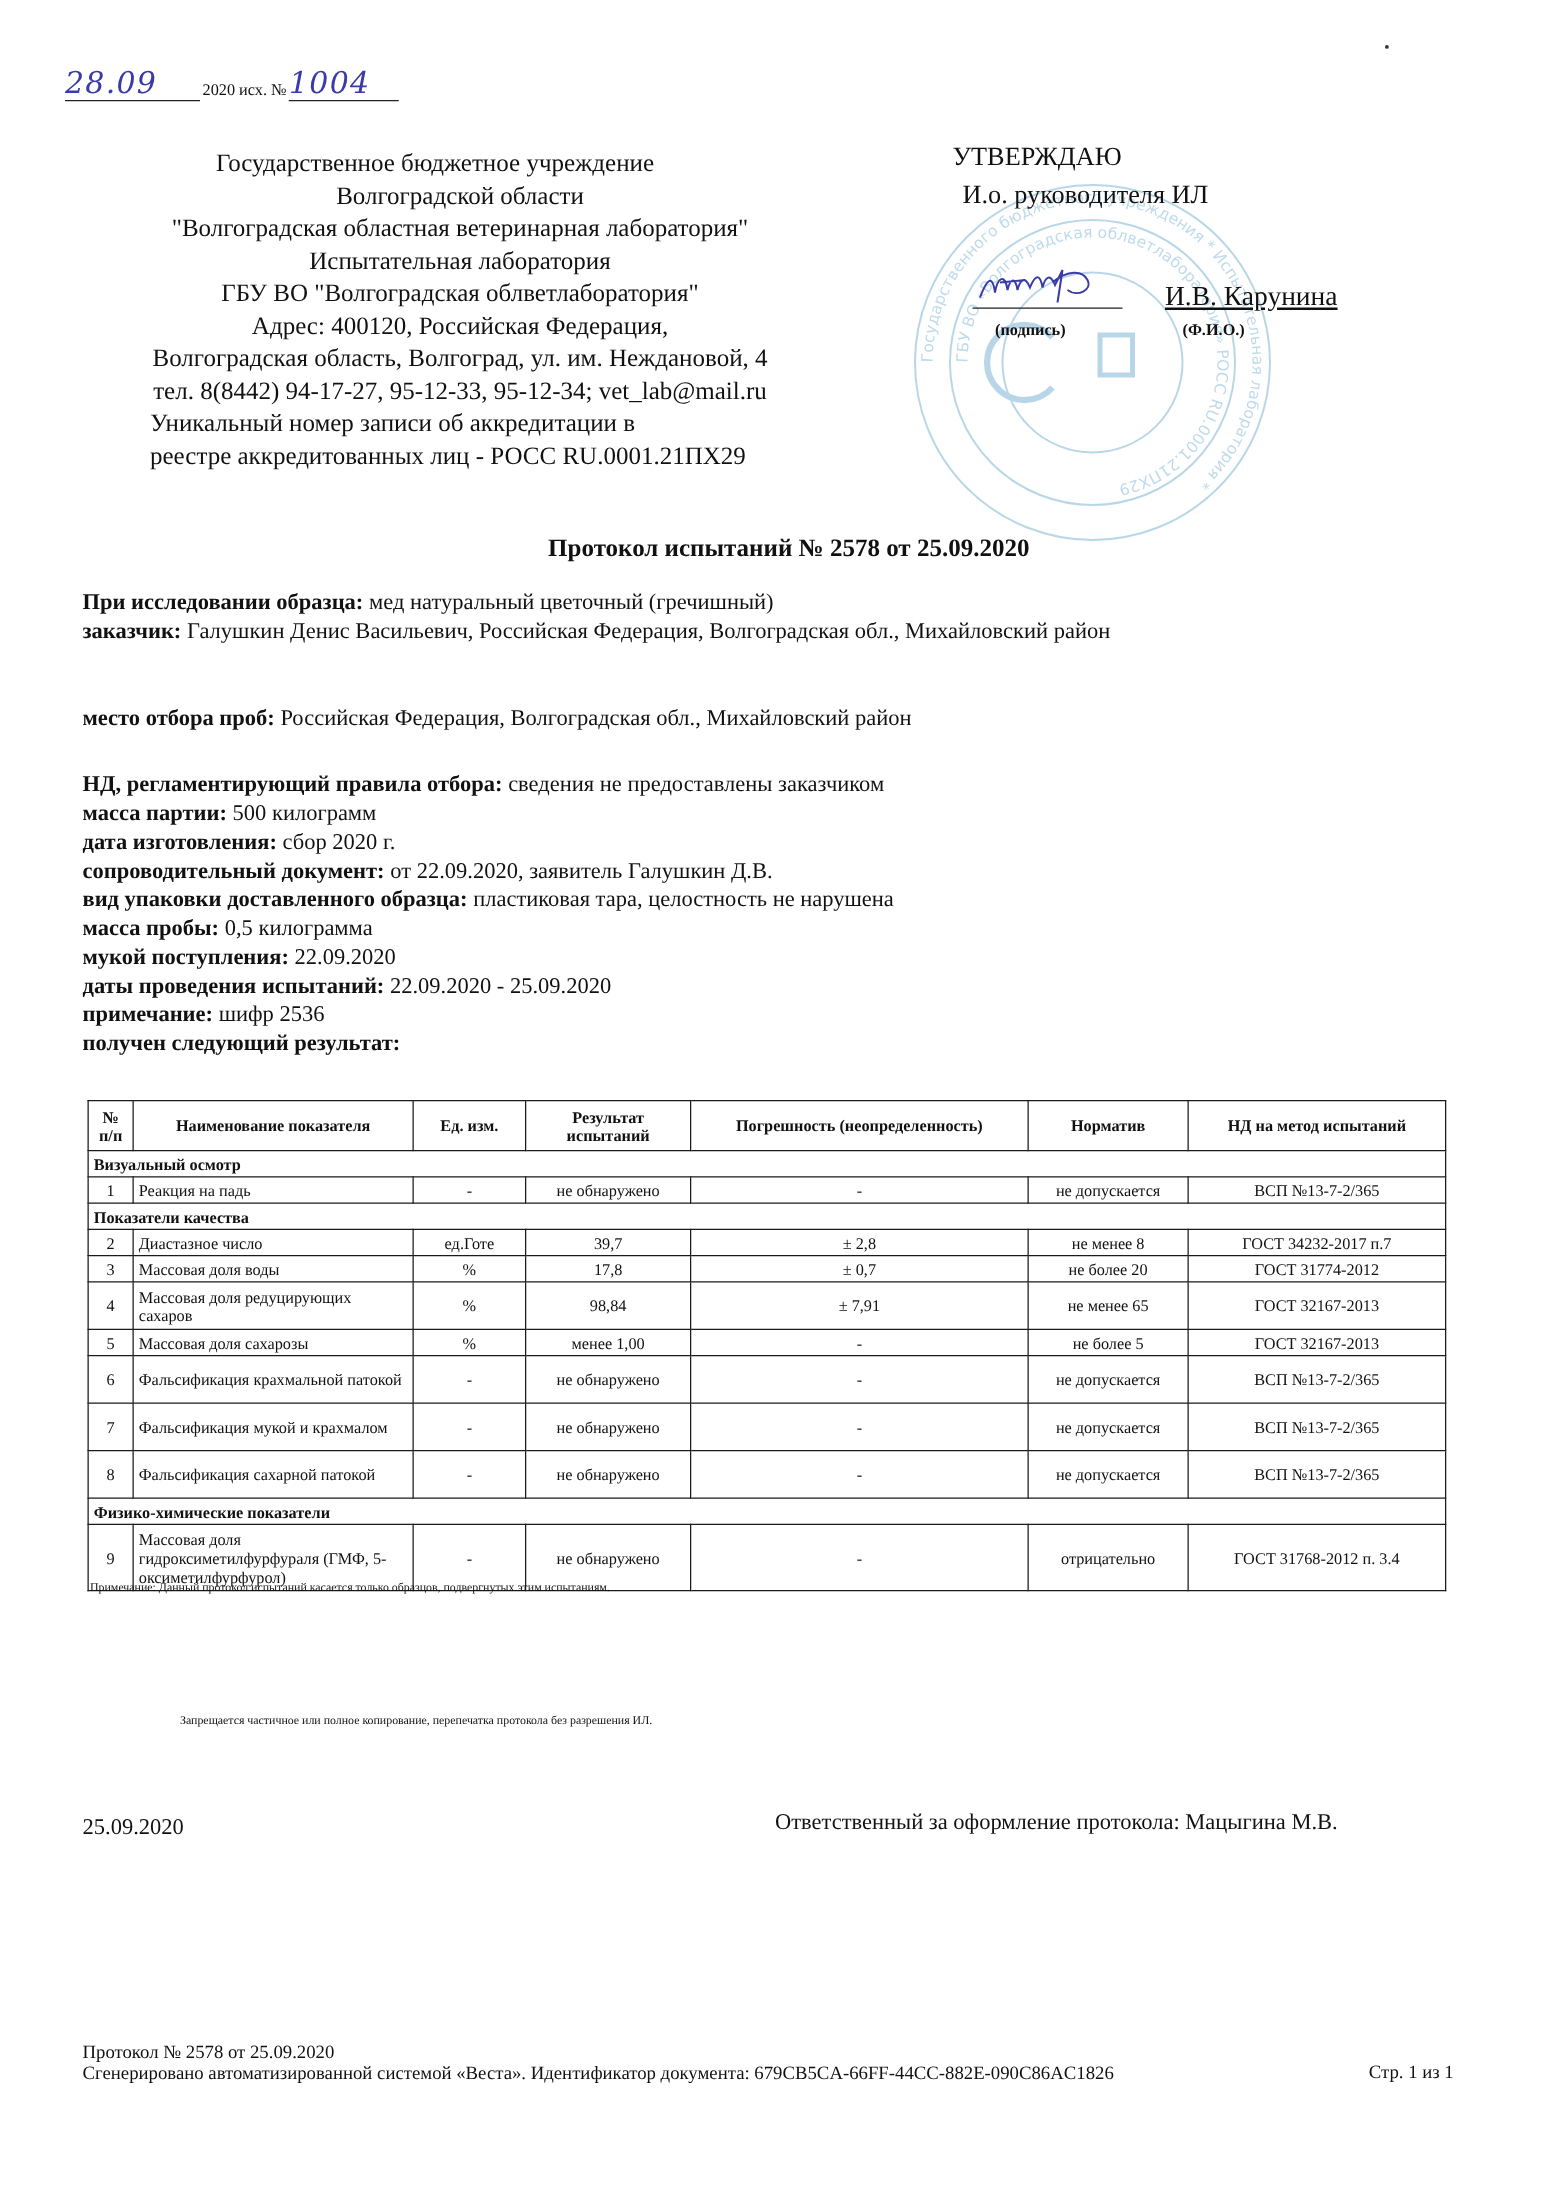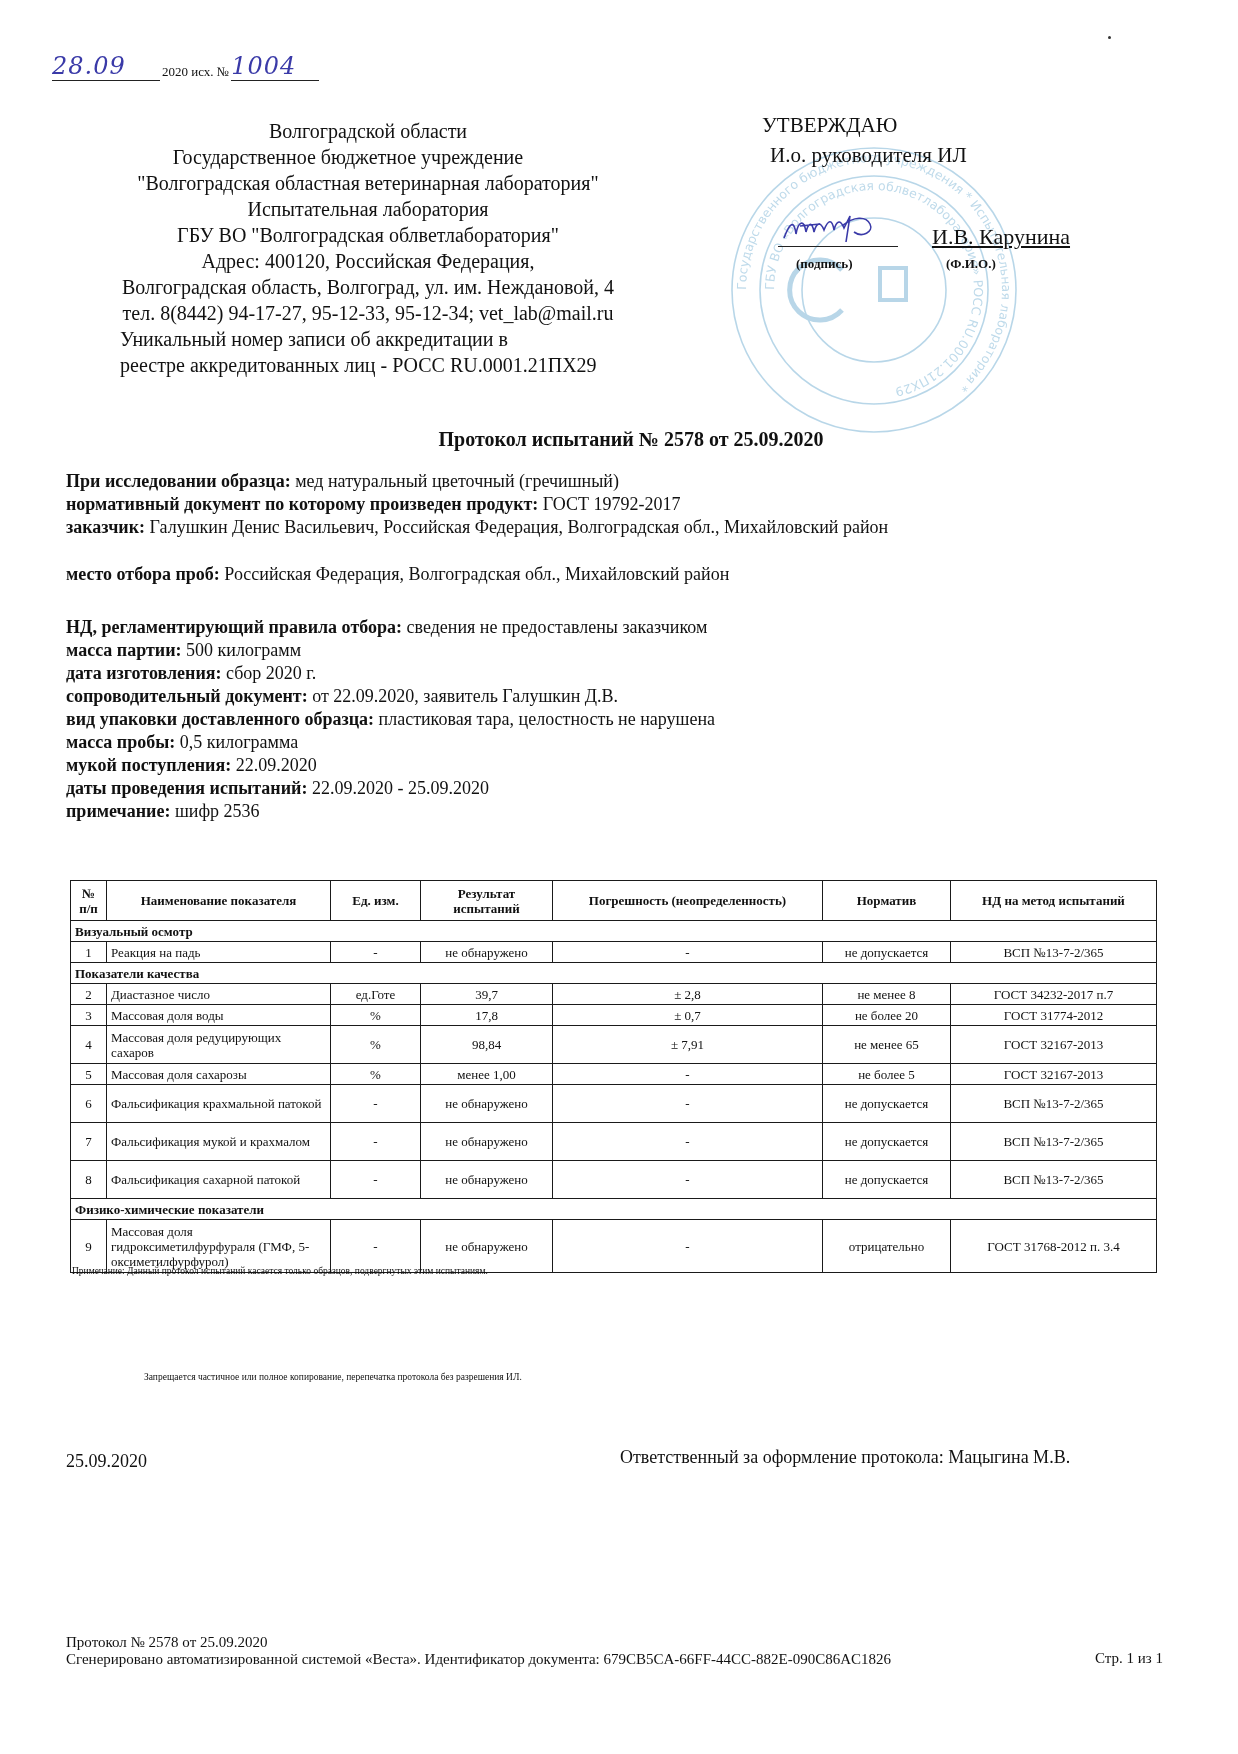--- a/index.html
+++ b/index.html
@@ -102,22 +102,22 @@
 <body>
 
 <div class="abs outgoing">
   <span class="hand date">28.09</span>
   <span class="mid">2020 исх. №</span>
   <span class="hand num">1004</span>
 </div>
 <div class="abs dot" style="left:1108px; top:36px;"></div>
 
 <div class="abs org">
+  <div class="line" style="padding-right:40px">Государственное бюджетное учреждение</div>
   <div class="line">Волгоградской области</div>
-  <div class="line" style="padding-right:40px">Государственное бюджетное учреждение</div>
   <div class="line">"Волгоградская областная ветеринарная лаборатория"</div>
   <div class="line">Испытательная лаборатория</div>
   <div class="line">ГБУ ВО "Волгоградская облветлаборатория"</div>
   <div class="line">Адрес: 400120, Российская Федерация,</div>
   <div class="line">Волгоградская область, Волгоград, ул. им. Неждановой, 4</div>
   <div class="line">тел. 8(8442) 94-17-27, 95-12-33, 95-12-34; vet_lab@mail.ru</div>
   <div class="line left">Уникальный номер записи об аккредитации в</div>
   <div class="line left">реестре аккредитованных лиц -  РОСС RU.0001.21ПХ29</div>
 </div>
 
@@ -147,36 +147,36 @@
 </svg>
 <div class="abs sig-underline"></div>
 <div class="abs sig-caption">(подпись)</div>
 <div class="abs fio-name">И.В. Карунина</div>
 <div class="abs fio-caption">(Ф.И.О.)</div>
 
 <div class="abs doc-title">Протокол испытаний № 2578 от 25.09.2020</div>
 
 <div class="abs fields f1">
   <div class="row"><b>При исследовании образца:</b><span> мед натуральный цветочный (гречишный)</span></div>
-  <div class="row"><b>нормативный документ по которому произведен продукт:</b><span> ГОСТ 19792-2017</span></div>
   <div class="row"><b>заказчик:</b><span> Галушкин Денис Васильевич, Российская Федерация, Волгоградская обл., Михайловский район</span></div>
 </div>
 <div class="abs fields f2">
   <div class="row"><b>место отбора проб:</b><span> Российская Федерация, Волгоградская обл., Михайловский район</span></div>
 </div>
 <div class="abs fields f3">
   <div class="row"><b>НД, регламентирующий правила отбора:</b><span> сведения не предоставлены заказчиком</span></div>
   <div class="row"><b>масса партии:</b><span> 500 килограмм</span></div>
   <div class="row"><b>дата изготовления:</b><span> сбор 2020 г.</span></div>
   <div class="row"><b>сопроводительный документ:</b><span> от 22.09.2020, заявитель Галушкин Д.В.</span></div>
   <div class="row"><b>вид упаковки доставленного образца:</b><span> пластиковая тара, целостность не нарушена</span></div>
   <div class="row"><b>масса пробы:</b><span> 0,5 килограмма</span></div>
   <div class="row"><b>мукой поступления:</b><span> 22.09.2020</span></div>
   <div class="row"><b>даты проведения испытаний:</b><span> 22.09.2020 - 25.09.2020</span></div>
   <div class="row"><b>примечание:</b><span> шифр 2536</span></div>
+  <div class="row"><b>получен следующий результат:</b></div>
 </div>
 
 <table class="abs results">
   <colgroup>
     <col style="width:36px">
       <col style="width:224px">
       <col style="width:90px">
       <col style="width:132px">
       <col style="width:270px">
       <col style="width:128px">

